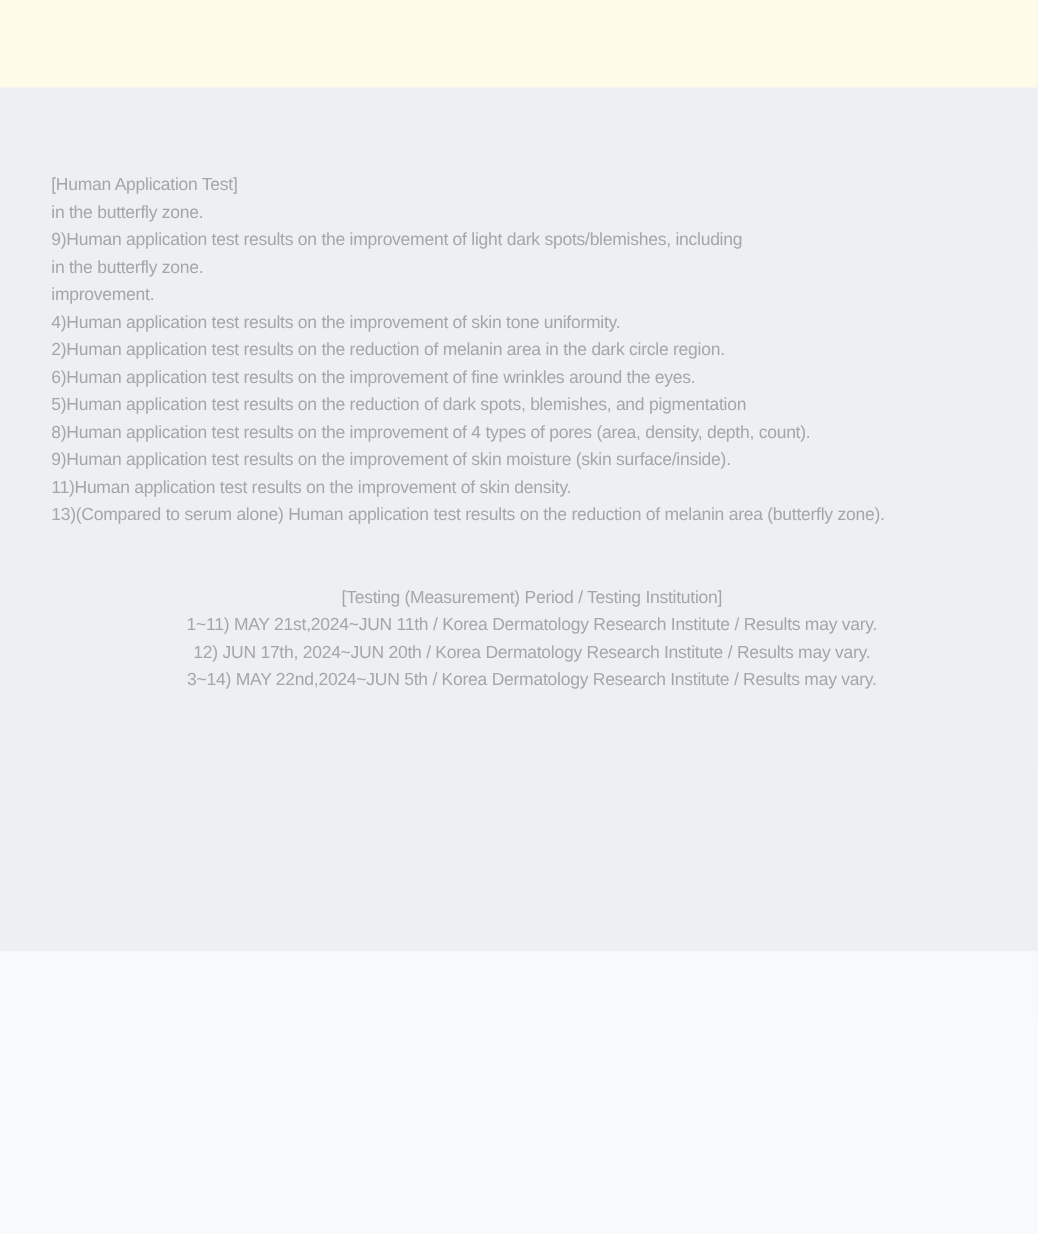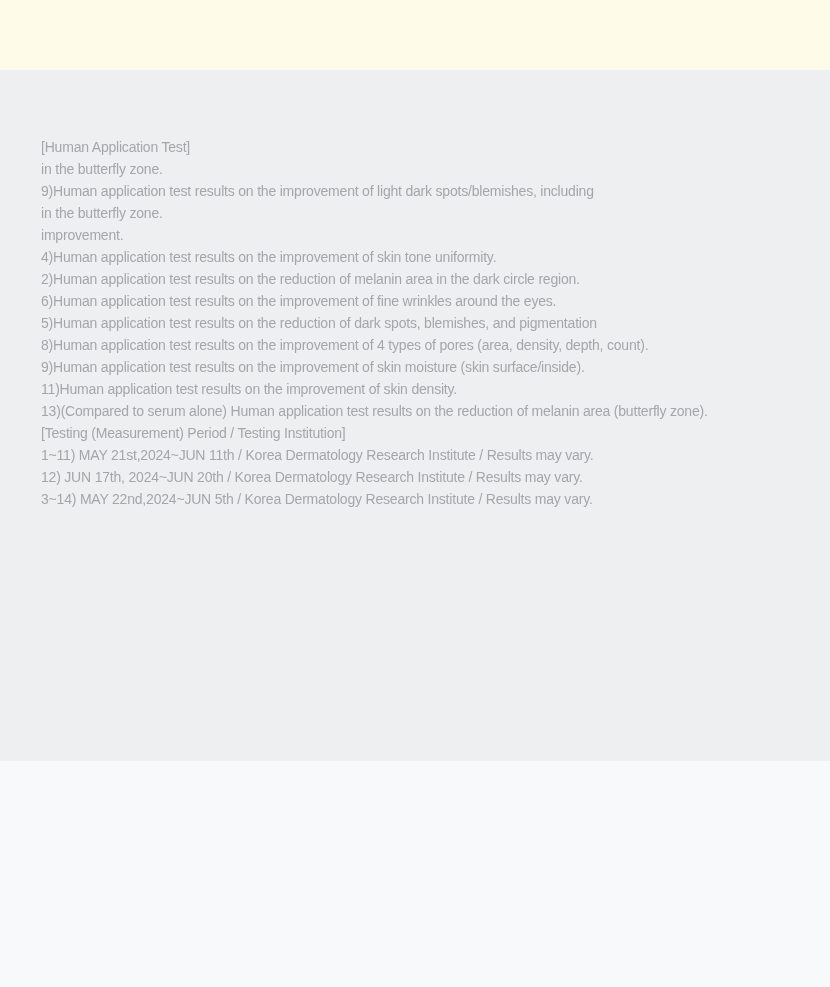--- a/index.html
+++ b/index.html
@@ -22,21 +22,21 @@
     box-sizing:border-box;
     padding:66px 20px 0 41px;
   }
   .section-bottom{
     height:226px;background:var(--bg-bottom);
   }
   .line{
     font-size:14px;line-height:22px;letter-spacing:-0.2px;
     color:var(--text);white-space:nowrap;
   }
-  .para-second{}
+  .para-second{margin-top:44px;text-align:center;}
 </style>
 </head>
 <body>
 
 <div class="band-top"></div>
 
 <div class="section-main">
 
   <div class="para">
     <div class="line">[Human Application Test]</div>

